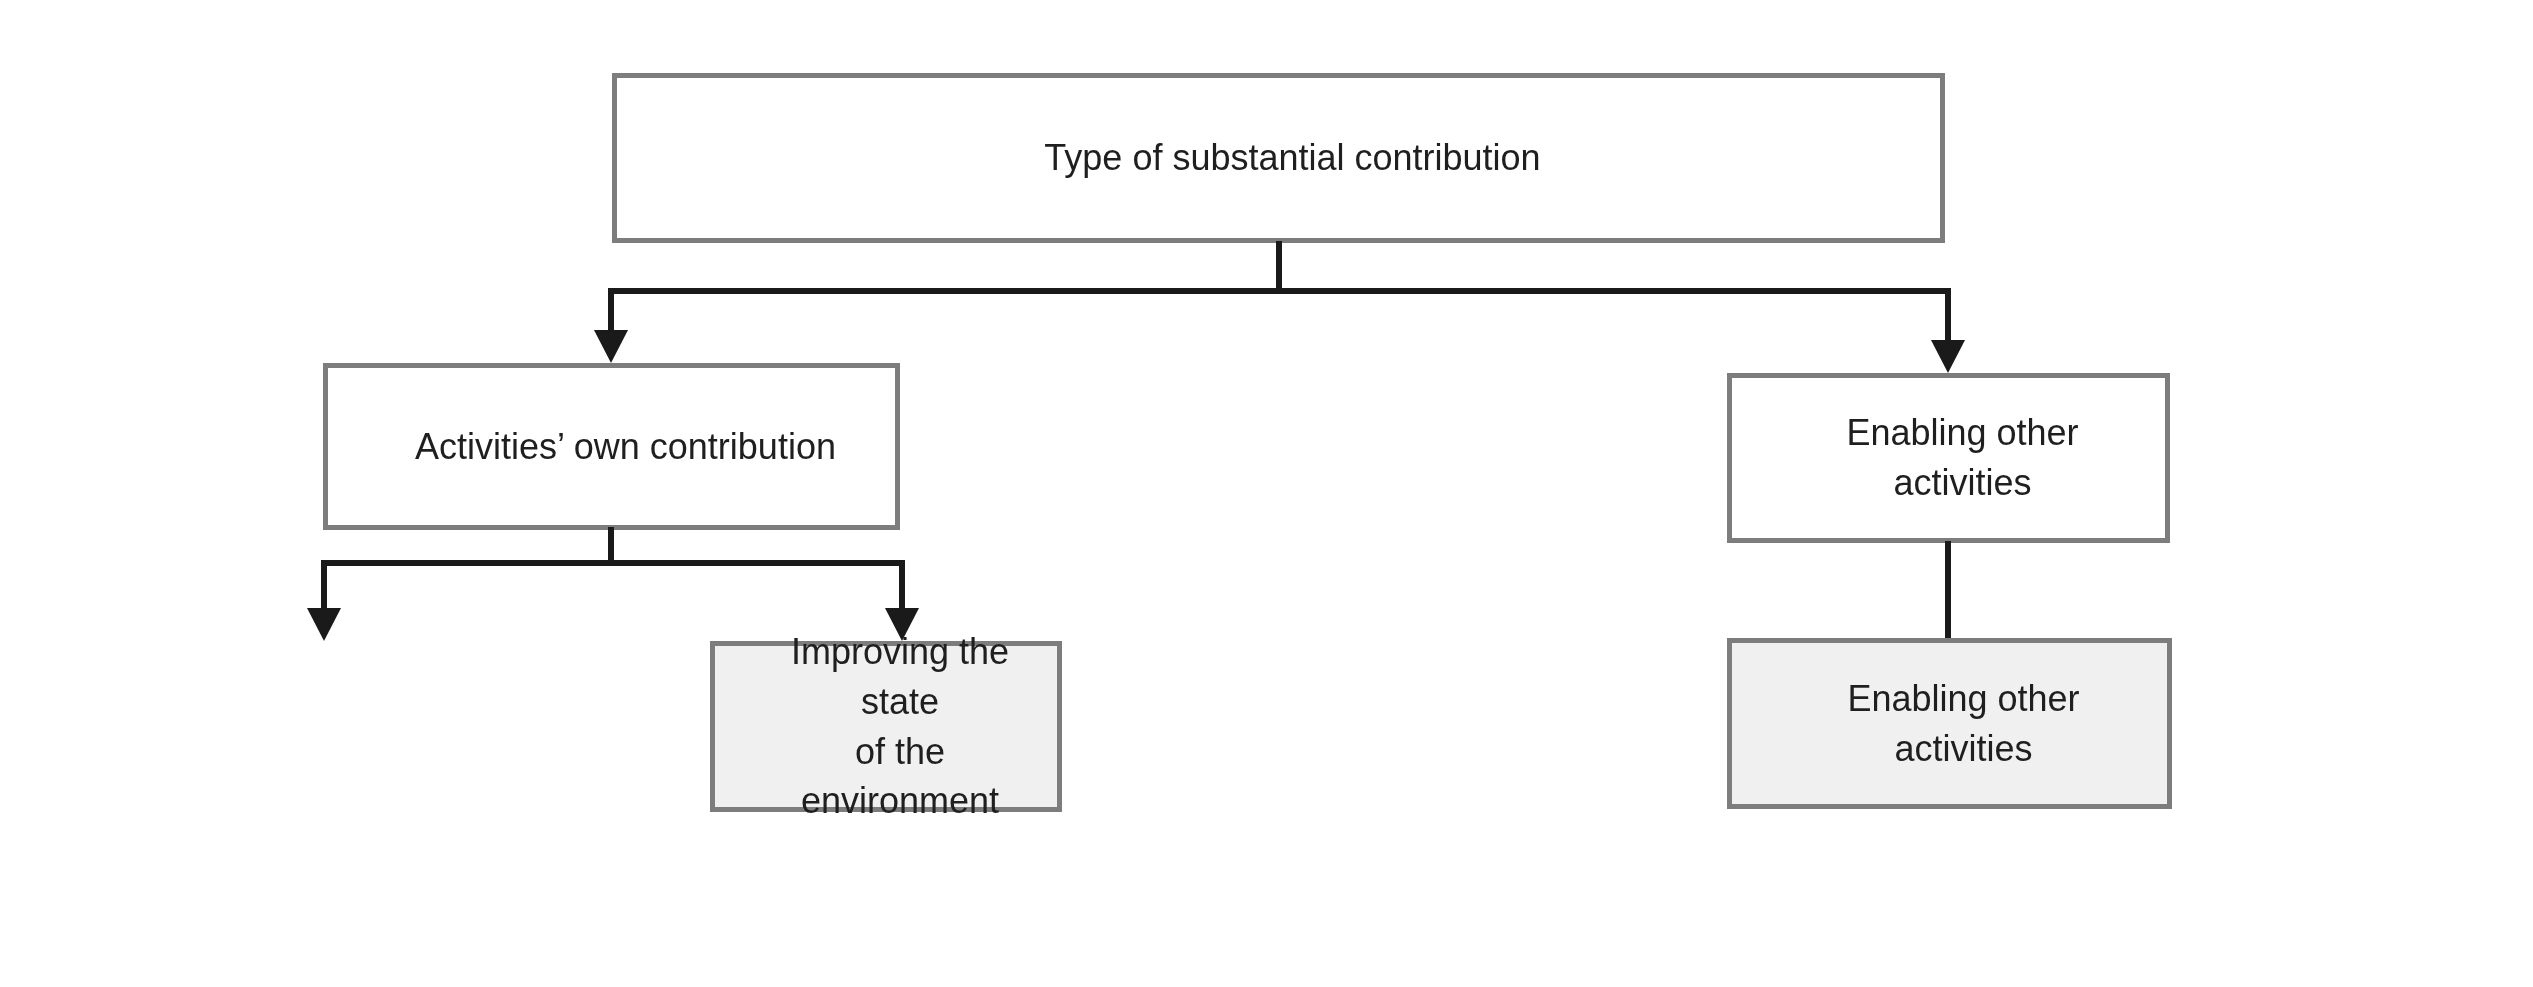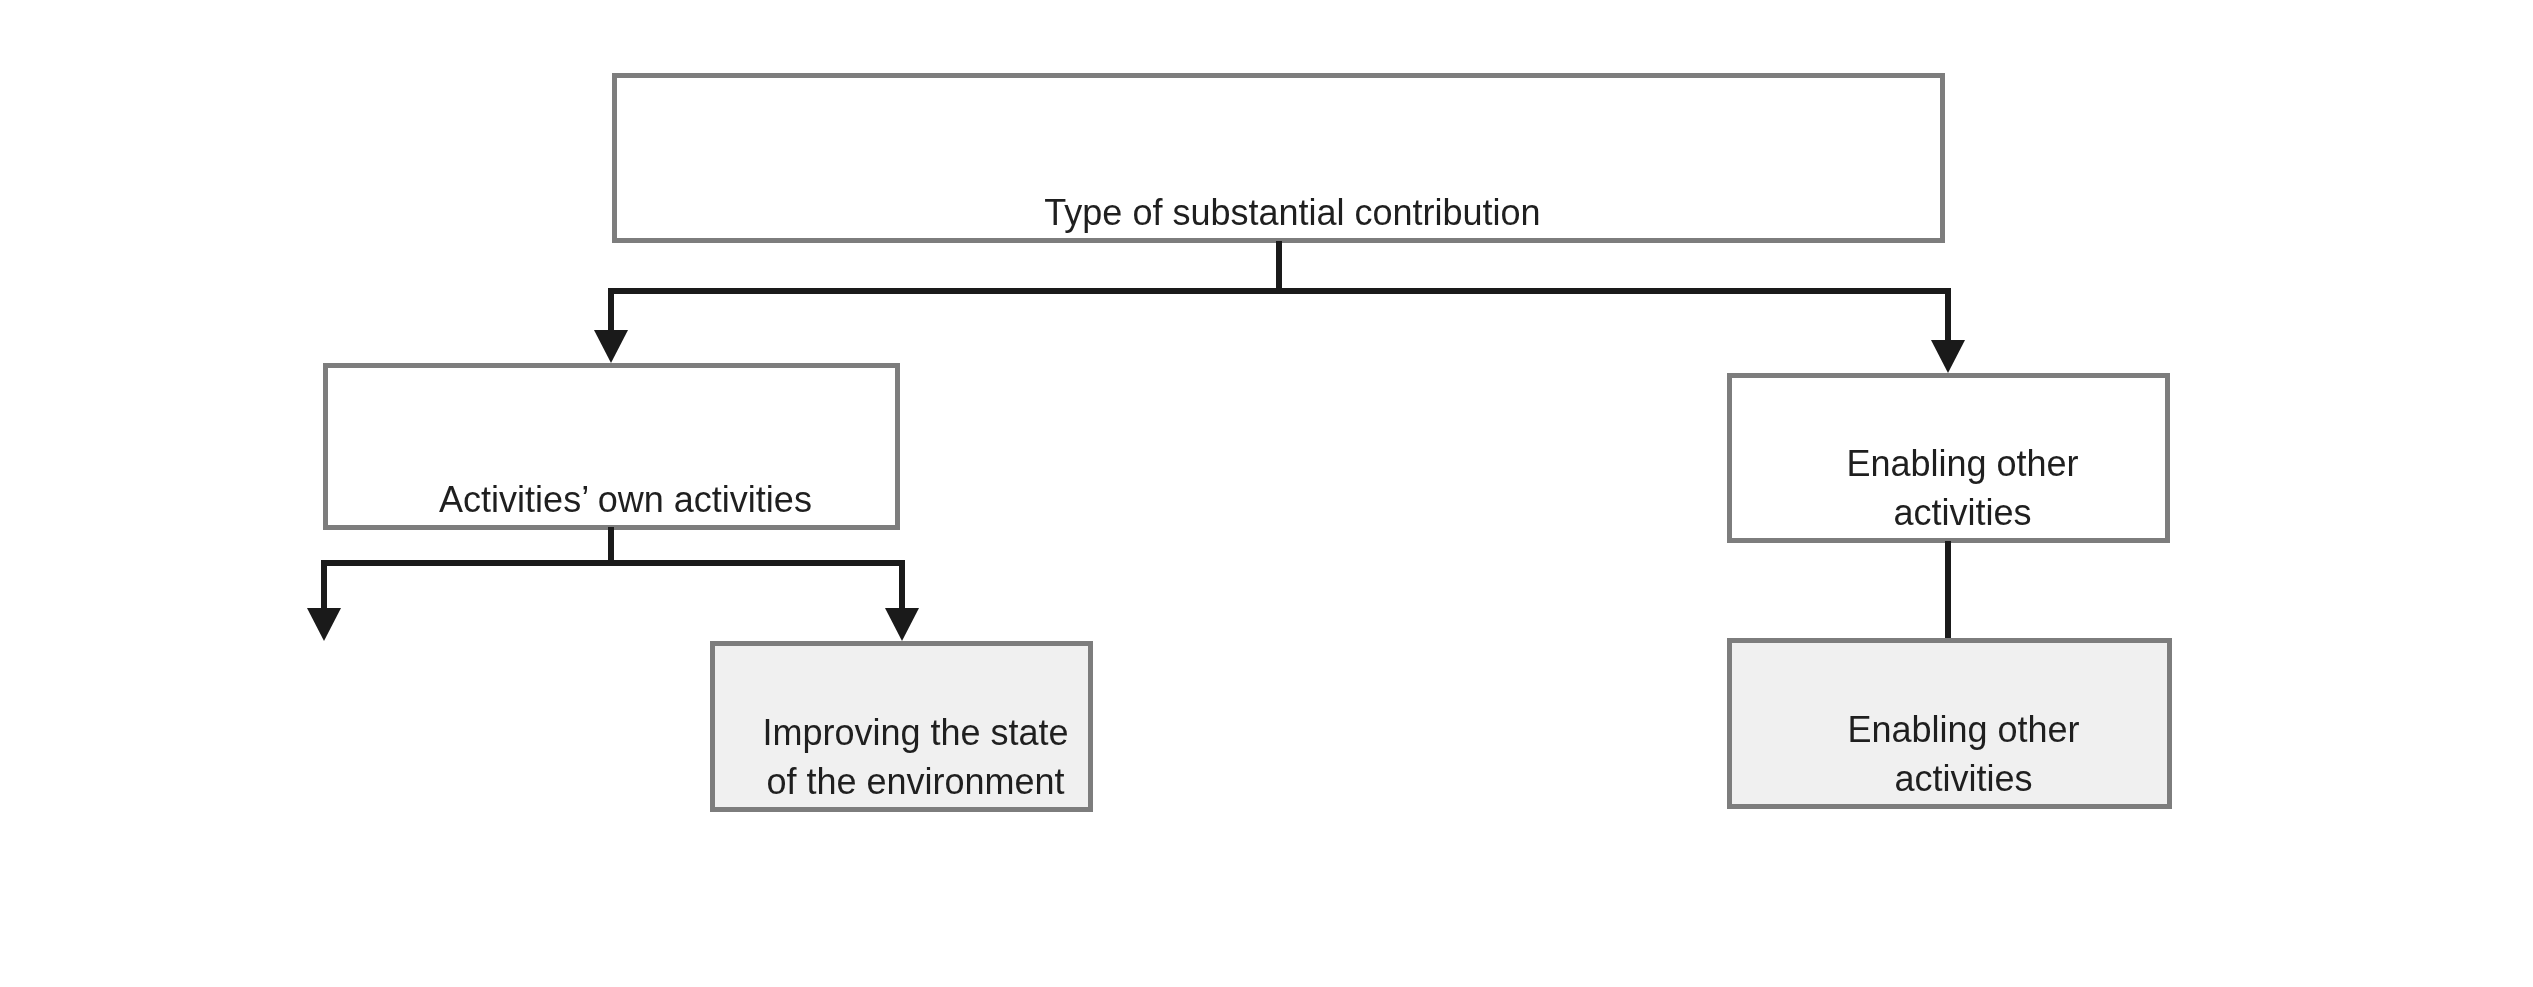--- a/index.html
+++ b/index.html
@@ -15,21 +15,21 @@
   .canvas{
     position:relative;
     width:2533px;height:987px;
     background:var(--background);
     overflow:hidden;
   }
   .node{
     position:absolute;
     box-sizing:border-box;
     border:5px solid var(--box-border);
-    display:flex;align-items:flex-end;justify-content:center;
+    display:flex;align-items:center;justify-content:center;
     background:var(--box-fill-white);
     padding-left:28px;
   }
   .node.gray{background:var(--box-fill-gray);}
   .node .label{
     color:var(--text);
     font-size:36px;
     line-height:1.38;
     text-align:center;
     white-space:pre-line;
@@ -54,39 +54,39 @@
   </div>
 
   <div class="line" style="left:1276px;top:241px;width:6px;height:50px"></div>
   <div class="line" style="left:608px;top:288px;width:1343px;height:6px"></div>
   <div class="line" style="left:608px;top:288px;width:6px;height:46px"></div>
   <div class="arrow-down" style="left:594px;top:330px"></div>
   <div class="line" style="left:1945px;top:288px;width:6px;height:56px"></div>
   <div class="arrow-down" style="left:1931px;top:340px"></div>
 
   <div class="node" style="left:323px;top:363px;width:577px;height:167px">
-    <div class="label">Activities’ own activities</div>
+    <div class="label">Activities’ own contribution</div>
   </div>
 
   <div class="node" style="left:1727px;top:373px;width:443px;height:170px">
     <div class="label">Enabling other
 activities</div>
   </div>
 
   <div class="line" style="left:608px;top:527px;width:6px;height:37px"></div>
   <div class="line" style="left:321px;top:560px;width:584px;height:6px"></div>
   <div class="line" style="left:321px;top:560px;width:6px;height:50px"></div>
   <div class="arrow-down" style="left:307px;top:608px"></div>
   <div class="line" style="left:899px;top:560px;width:6px;height:50px"></div>
   <div class="arrow-down" style="left:885px;top:608px"></div>
 
   <div class="line" style="left:1945px;top:541px;width:6px;height:99px"></div>
 
 
-  <div class="node gray" style="left:710px;top:641px;width:383px;height:171px">
+  <div class="node gray" style="left:710px;top:641px;width:352px;height:171px">
     <div class="label">Improving the state
 of the environment</div>
   </div>
 
   <div class="node gray" style="left:1727px;top:638px;width:445px;height:171px">
     <div class="label">Enabling other
 activities</div>
   </div>
 
 </div>

